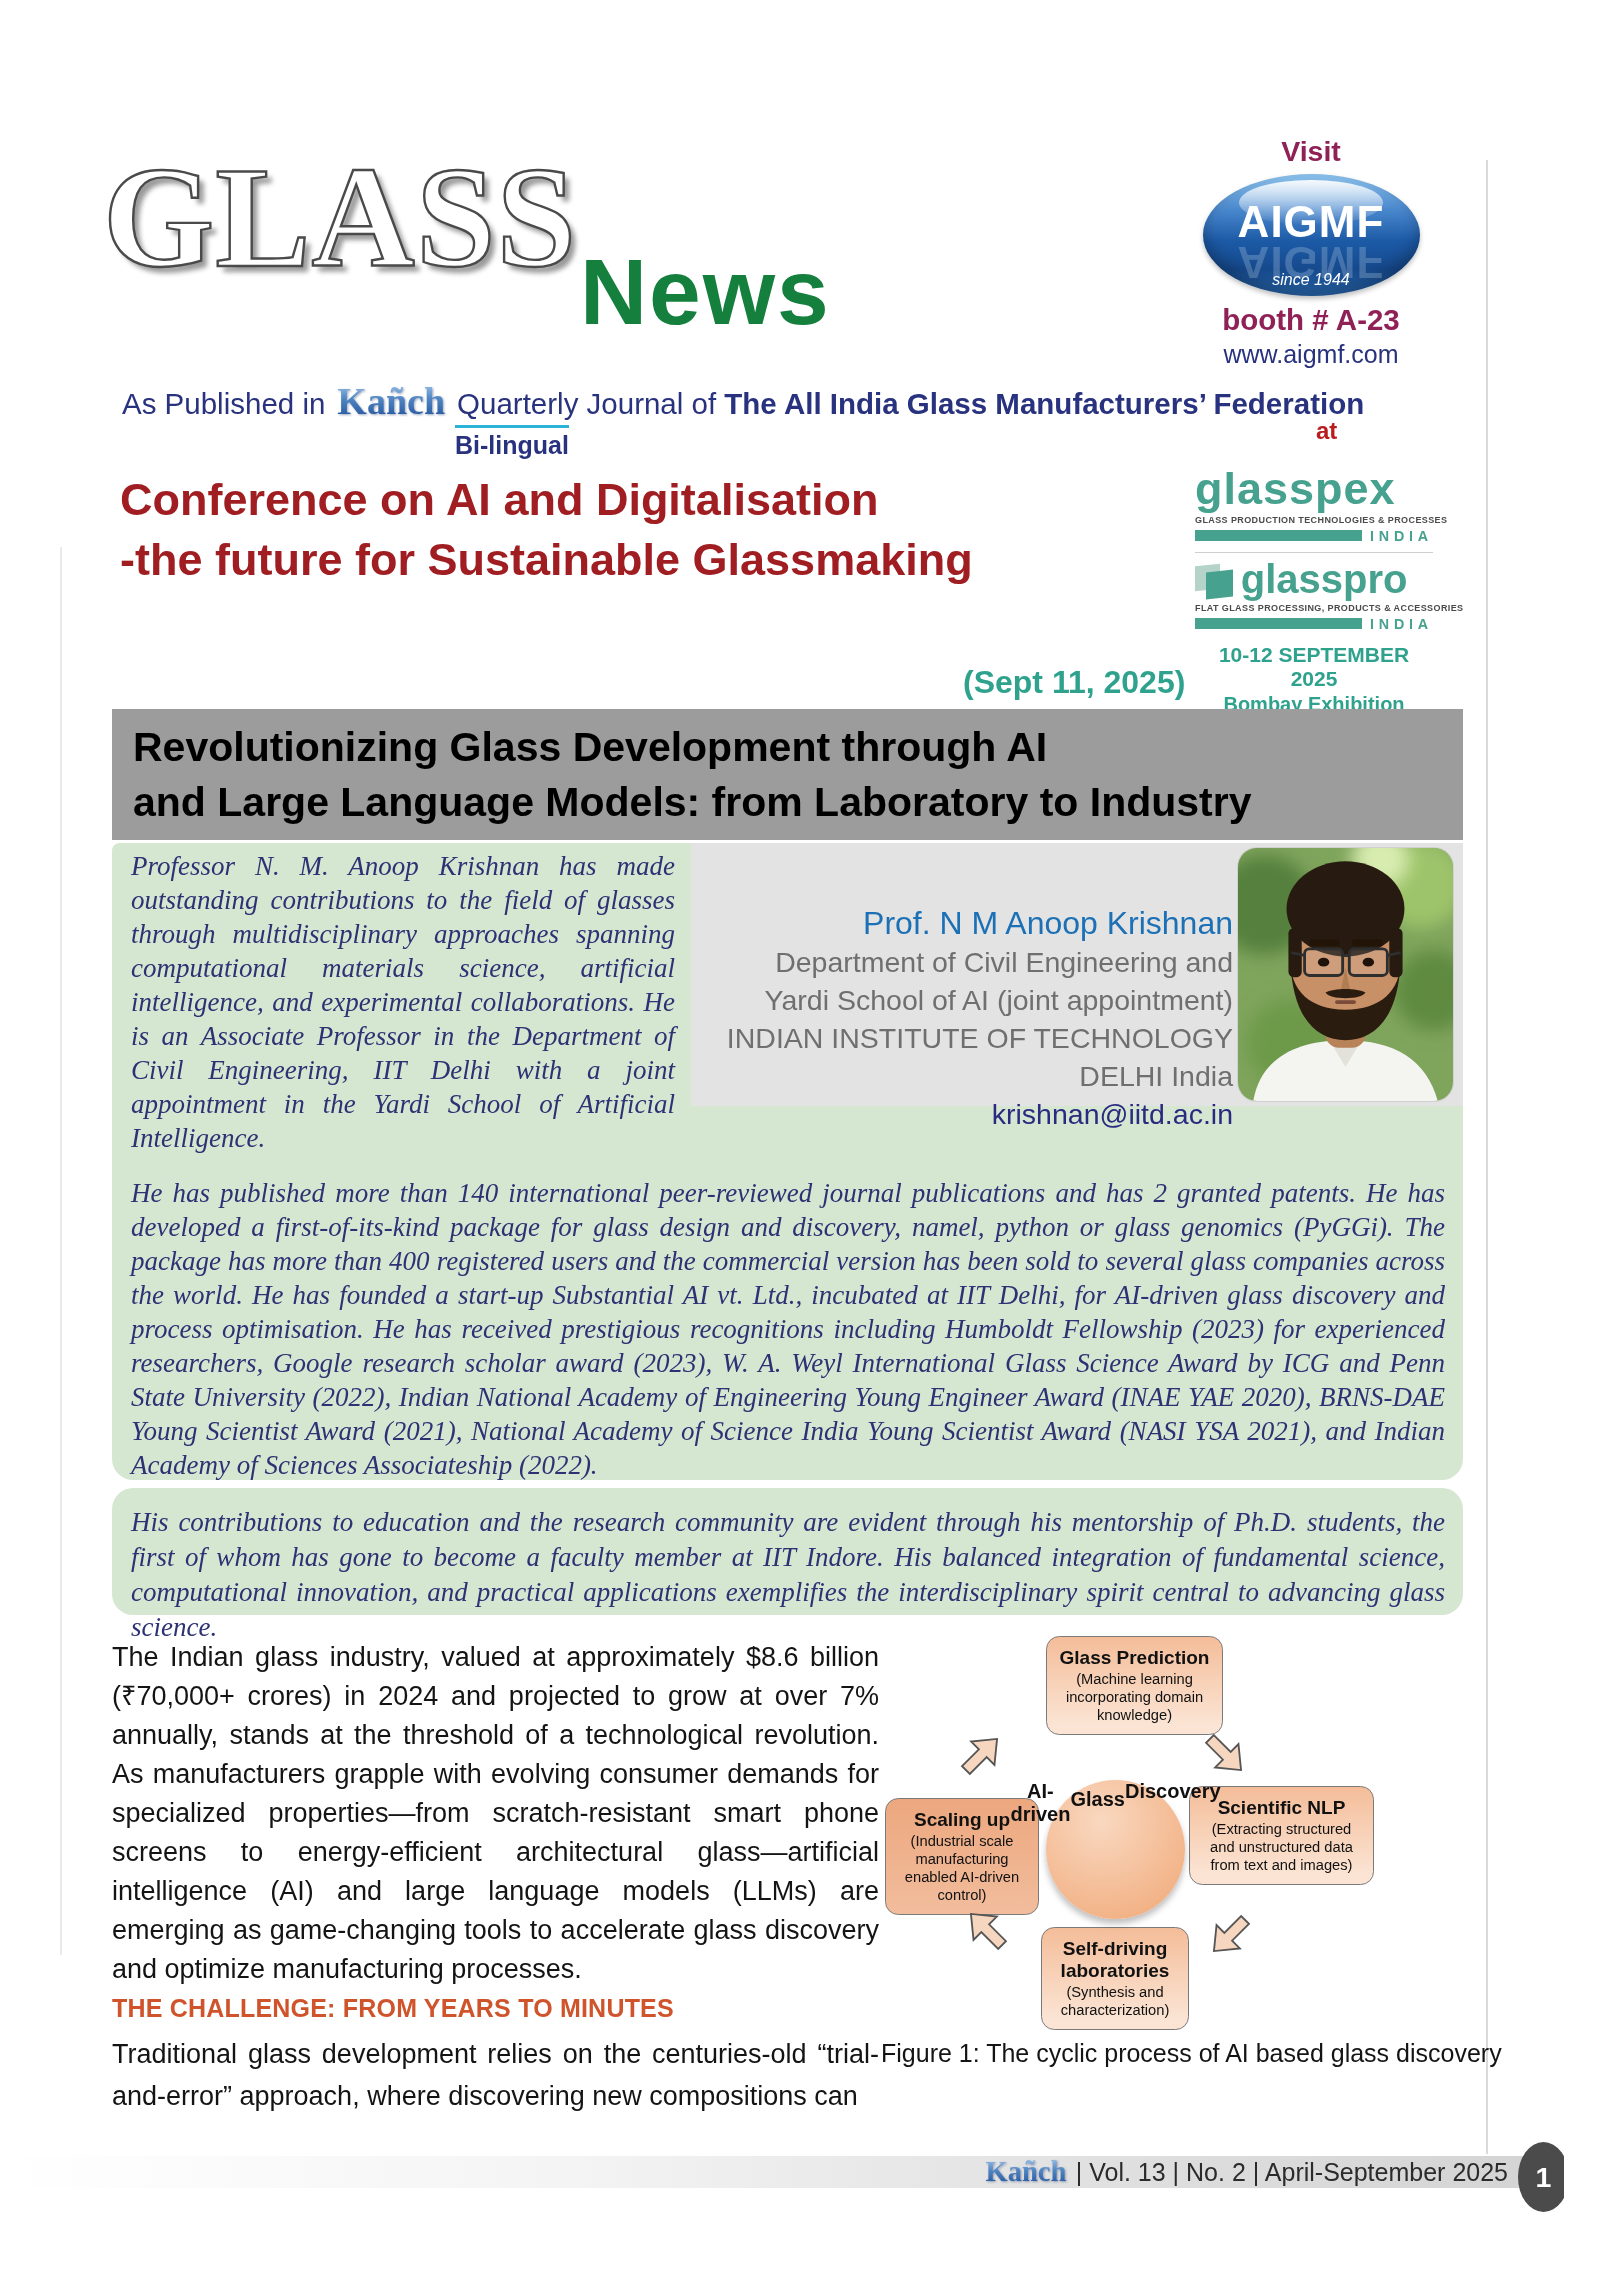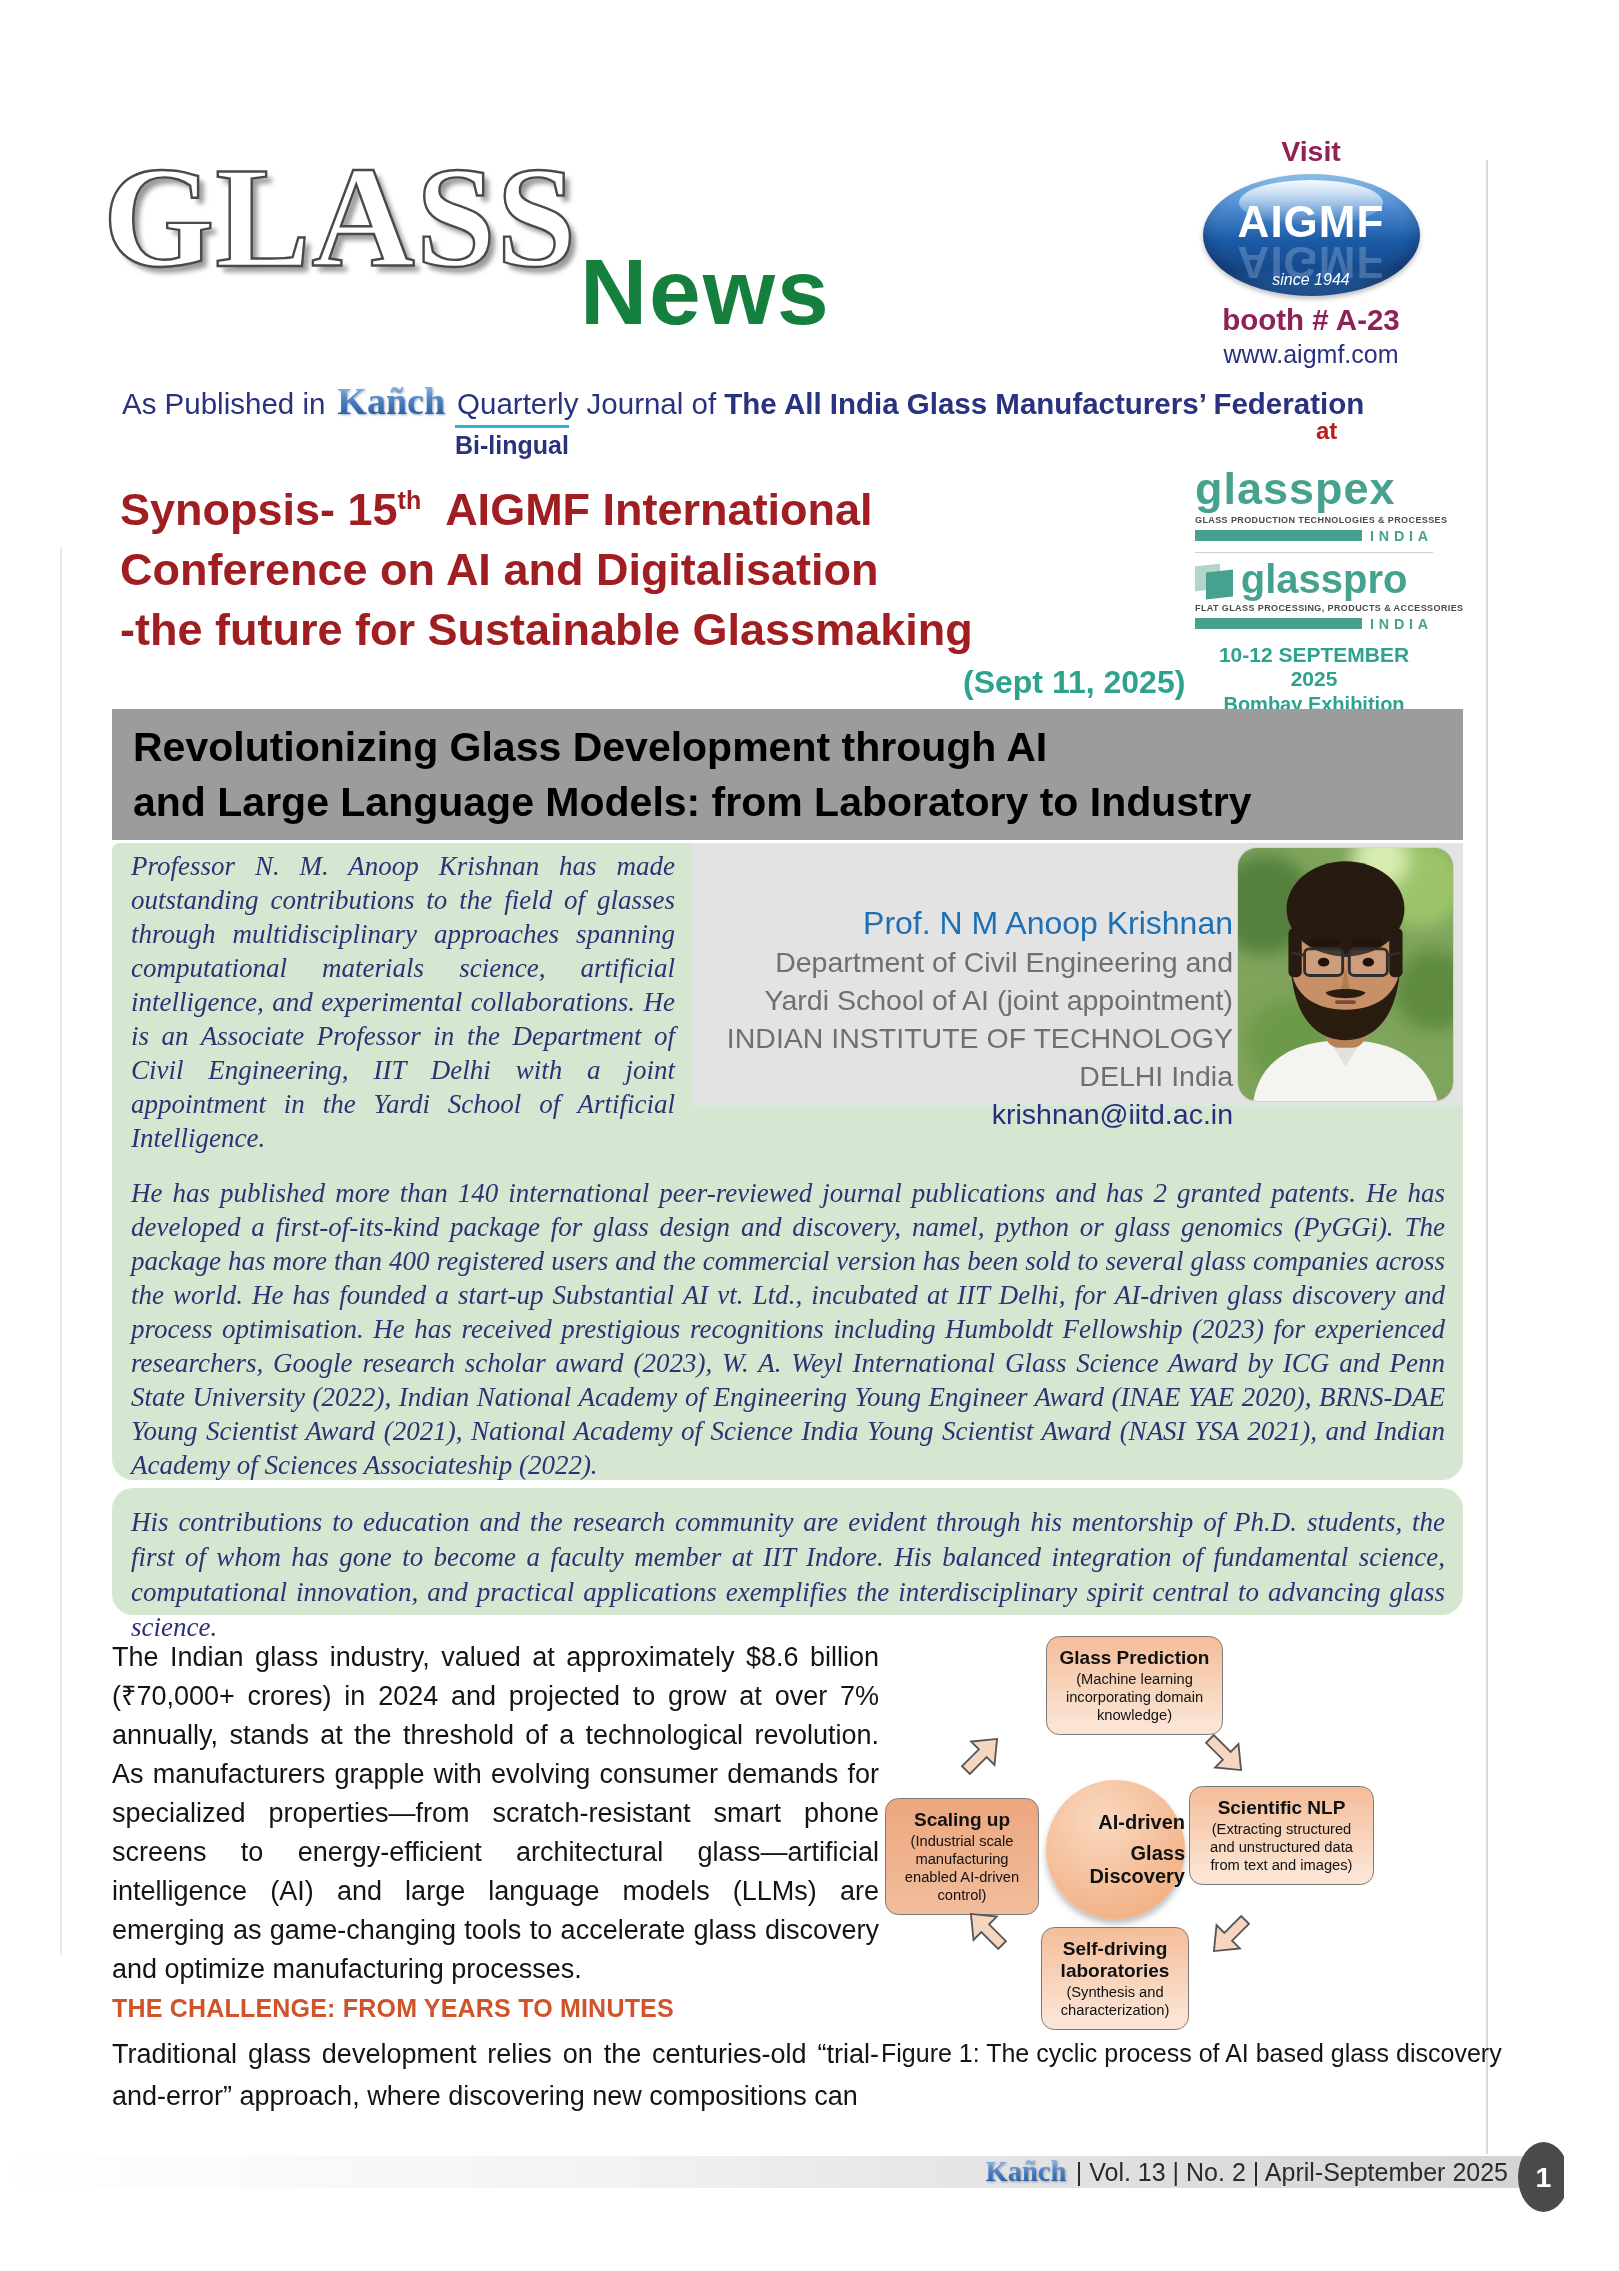--- a/index.html
+++ b/index.html
@@ -102,22 +102,22 @@
     background:linear-gradient(180deg,#f4bd99 0%, #fbe4d4 90%); text-align:center; padding:9.5px 7.6px; }
   .fig-box-dark { background:linear-gradient(180deg,#eca77e 0%, #f2bd9d 100%); }
   .fig-title { font-weight:bold; font-size:19px; color:#111111; line-height:22px; }
   .fig-sub { font-size:14.7px; color:#111111; line-height:18px; margin-top:1.9px; }
   .fig-top { left:1046px; top:1636px; width:177px; }
   .fig-right { left:1189px; top:1786px; width:185px; }
   .fig-bottom { left:1041px; top:1927px; width:148px; }
   .fig-left { left:885px; top:1798px; width:154px; }
   .fig-circle { position:absolute; left:1046px; top:1780px; width:139px; height:139px; border-radius:50%;
     background:radial-gradient(circle at 40% 30%, #f9d8c0 0%, #f3b68c 70%, #eda573 100%);
-    box-shadow:0 4.8px 6.7px rgba(0,0,0,0.25); display:flex; flex-direction:column; justify-content:center;
-    text-align:right; }
+    box-shadow:0 4.8px 6.7px rgba(0,0,0,0.25); display:flex; flex-direction:row; justify-content:center;
+    text-align:center; }
   .fig-circle .cline { font-weight:bold; font-size:20px; color:#111111; line-height:23px; }
   .fig-circle .gap { margin-top:7.6px; }
   .fig-arrow { position:absolute; width:55px; height:55px; }
   .arrow-to-top { left:954px; top:1727px; transform:rotate(-45deg); }
   .arrow-to-right { left:1198px; top:1727px; transform:rotate(45deg); }
   .arrow-to-bottom { left:1202px; top:1908px; transform:rotate(135deg); }
   .arrow-to-left { left:959px; top:1902px; transform:rotate(-135deg); }
   .figure-caption { position:absolute; left:881px; top:2039px; width:592px; text-align:center;
     font-size:25px; color:#141414; white-space:nowrap; }
 
@@ -159,22 +159,20 @@
   <div class="published-line">
     <span>As Published in</span>
     <span class="kanch-logo">Kañch</span>
     <span>Quarterly Journal of</span>
     <span class="fed-bold">The All India Glass Manufacturers’ Federation</span>
   </div>
   <div class="bilingual">Bi-lingual</div>
   <div class="at-label">at</div>
 
   <div class="synopsis">
-    <div><span>Synopsis- 15</span><sup>th</sup>
-      <span class="syn-post">AIGMF International</span></div>
     <div>Conference on AI and Digitalisation</div>
     <div>-the future for Sustainable Glassmaking</div>
   </div>
   <div class="sept-date">(Sept 11, 2025)</div>
 
   <div class="expo">
     <div class="glasspex-text">glasspex</div>
     <div class="expo-sub">GLASS PRODUCTION TECHNOLOGIES &amp; PROCESSES</div>
     <div class="bar-row">
       <div class="bar"></div>

